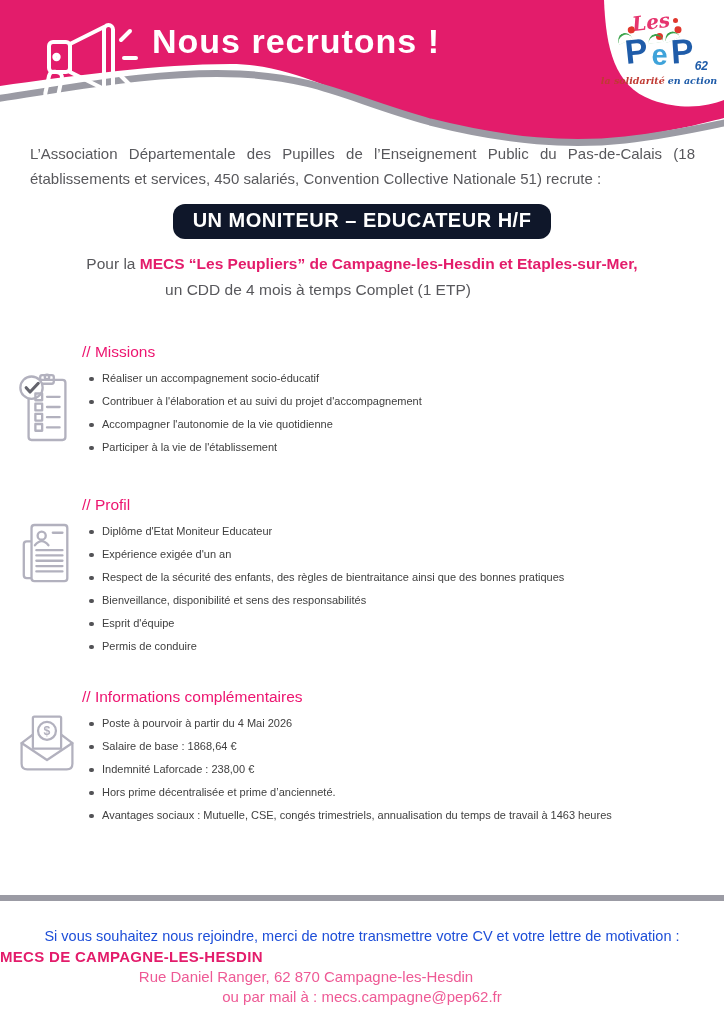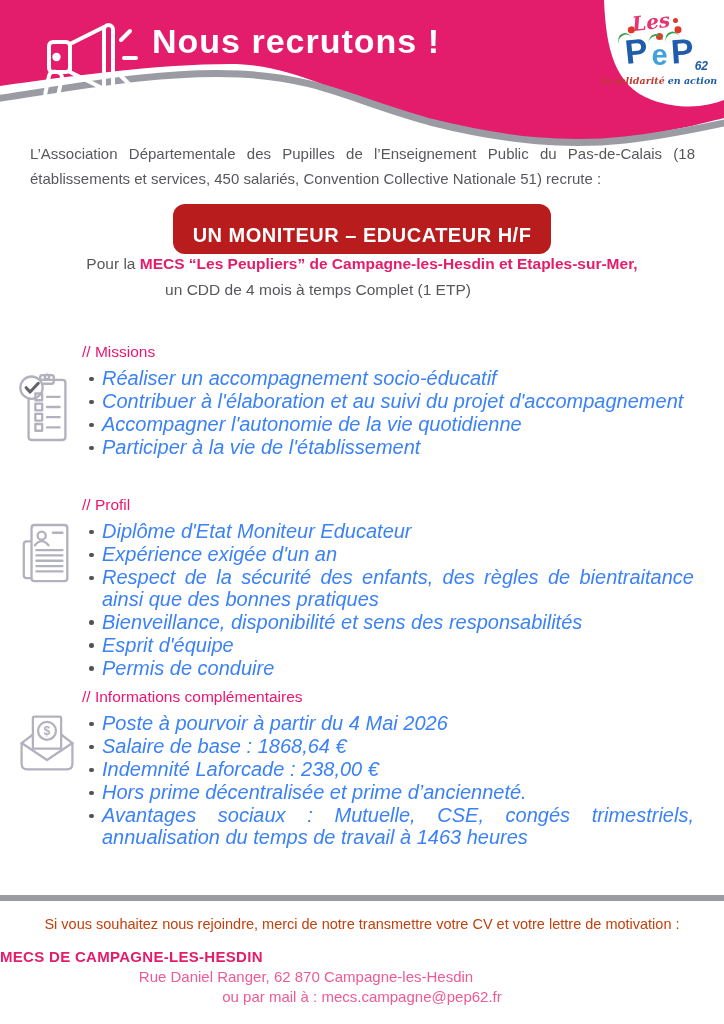--- a/index.html
+++ b/index.html
@@ -25,41 +25,41 @@
   .logo-pep .pl:nth-child(3){transform:rotate(-4deg);}
   .logo-pep .pl:nth-child(3)::after{transform:rotate(-20deg);left:-6px;top:-3px;}
   .logo-62{position:absolute;right:10px;bottom:-4px;font-size:12px;font-weight:bold;font-style:italic;color:#1F5CA9;}
   .logo-tagline{margin-top:8px;font-family:"DejaVu Serif",serif;font-style:italic;font-weight:bold;font-size:9.5px;white-space:nowrap;}
   .tag-red{color:#C03A33;}
   .tag-blue{color:#1F5CA9;margin-left:3px;}
 
   
   .intro{position:absolute;top:142px;left:30px;right:29px;margin:0;font-size:15px;line-height:24.5px;color:#58585C;text-align:justify;}
   .badge-row{position:absolute;top:204px;left:0;width:724px;text-align:center;}
-  .badge{display:inline-block;background:#b91c1c;color:#fff;font-weight:bold;font-size:20px;letter-spacing:.5px;padding:20px 20px 7px;border-radius:12px;}
+  .badge{display:inline-block;background:#0f172a;color:#fff;font-weight:bold;font-size:20px;letter-spacing:.5px;padding:5px 20px 7px;border-radius:12px;}
   .loc{position:absolute;top:255px;left:0;width:724px;margin:0;text-align:center;font-size:15.5px;color:#58585C;}
   .loc strong{color:#E31C6B;}
   .contract{position:absolute;top:281px;left:0;width:636px;margin:0;text-align:center;font-size:15.5px;color:#58585C;}
 
   
   .section{position:absolute;left:12px;right:30px;display:flex;}
   .sec-missions{top:343px;}
   .sec-profil{top:496px;}
   .sec-infos{top:688px;}
   .icon-col{flex:0 0 70px;display:flex;justify-content:center;align-items:flex-start;}
   .icon-col svg{margin-top:22px;}
   .sec-content{flex:1;}
   .sec-heading{margin:0 0 7px;color:#ED1570;font-weight:normal;font-size:15.5px;}
   .bullets{margin:0;padding:0;list-style:none;}
-  .bullets li{position:relative;padding-left:20px;font-size:20px;line-height:21.5px;margin-bottom:1.5px;color:#3b82f6;text-align:justify;font-style:italic;}
+  .bullets li{position:relative;padding-left:20px;font-size:11px;line-height:21.5px;margin-bottom:1.5px;color:#404040;text-align:justify;}
   .bullets li::before{content:'';position:absolute;left:7px;top:8.5px;width:4.5px;height:4.5px;border-radius:50%;background:#525256;}
 
   
   .divider{position:absolute;top:895px;left:0;right:0;height:6px;background:#9B9BA4;}
-  .cta{position:absolute;top:916px;left:20px;right:20px;margin:0;text-align:center;font-size:14.5px;color:#c2410c;}
+  .cta{position:absolute;top:916px;left:20px;right:20px;margin:12px;text-align:center;font-size:14.5px;color:#1d4ed8;}
   .org{position:absolute;top:948px;left:0;width:724px;margin:0;text-align:left;font-size:15px;font-weight:bold;color:#E31C6B;letter-spacing:.3px;}
   .addr{position:absolute;top:968px;left:0;width:612px;margin:0;text-align:center;font-size:15px;color:#EE5A95;}
   .mail{position:absolute;top:988px;left:0;width:724px;margin:0;text-align:center;font-size:15px;color:#EE5A95;}
   .mail a{color:#EE5A95;text-decoration:none;}
 </style>
 </head>
 <body>
 
 <div class="page">
 

